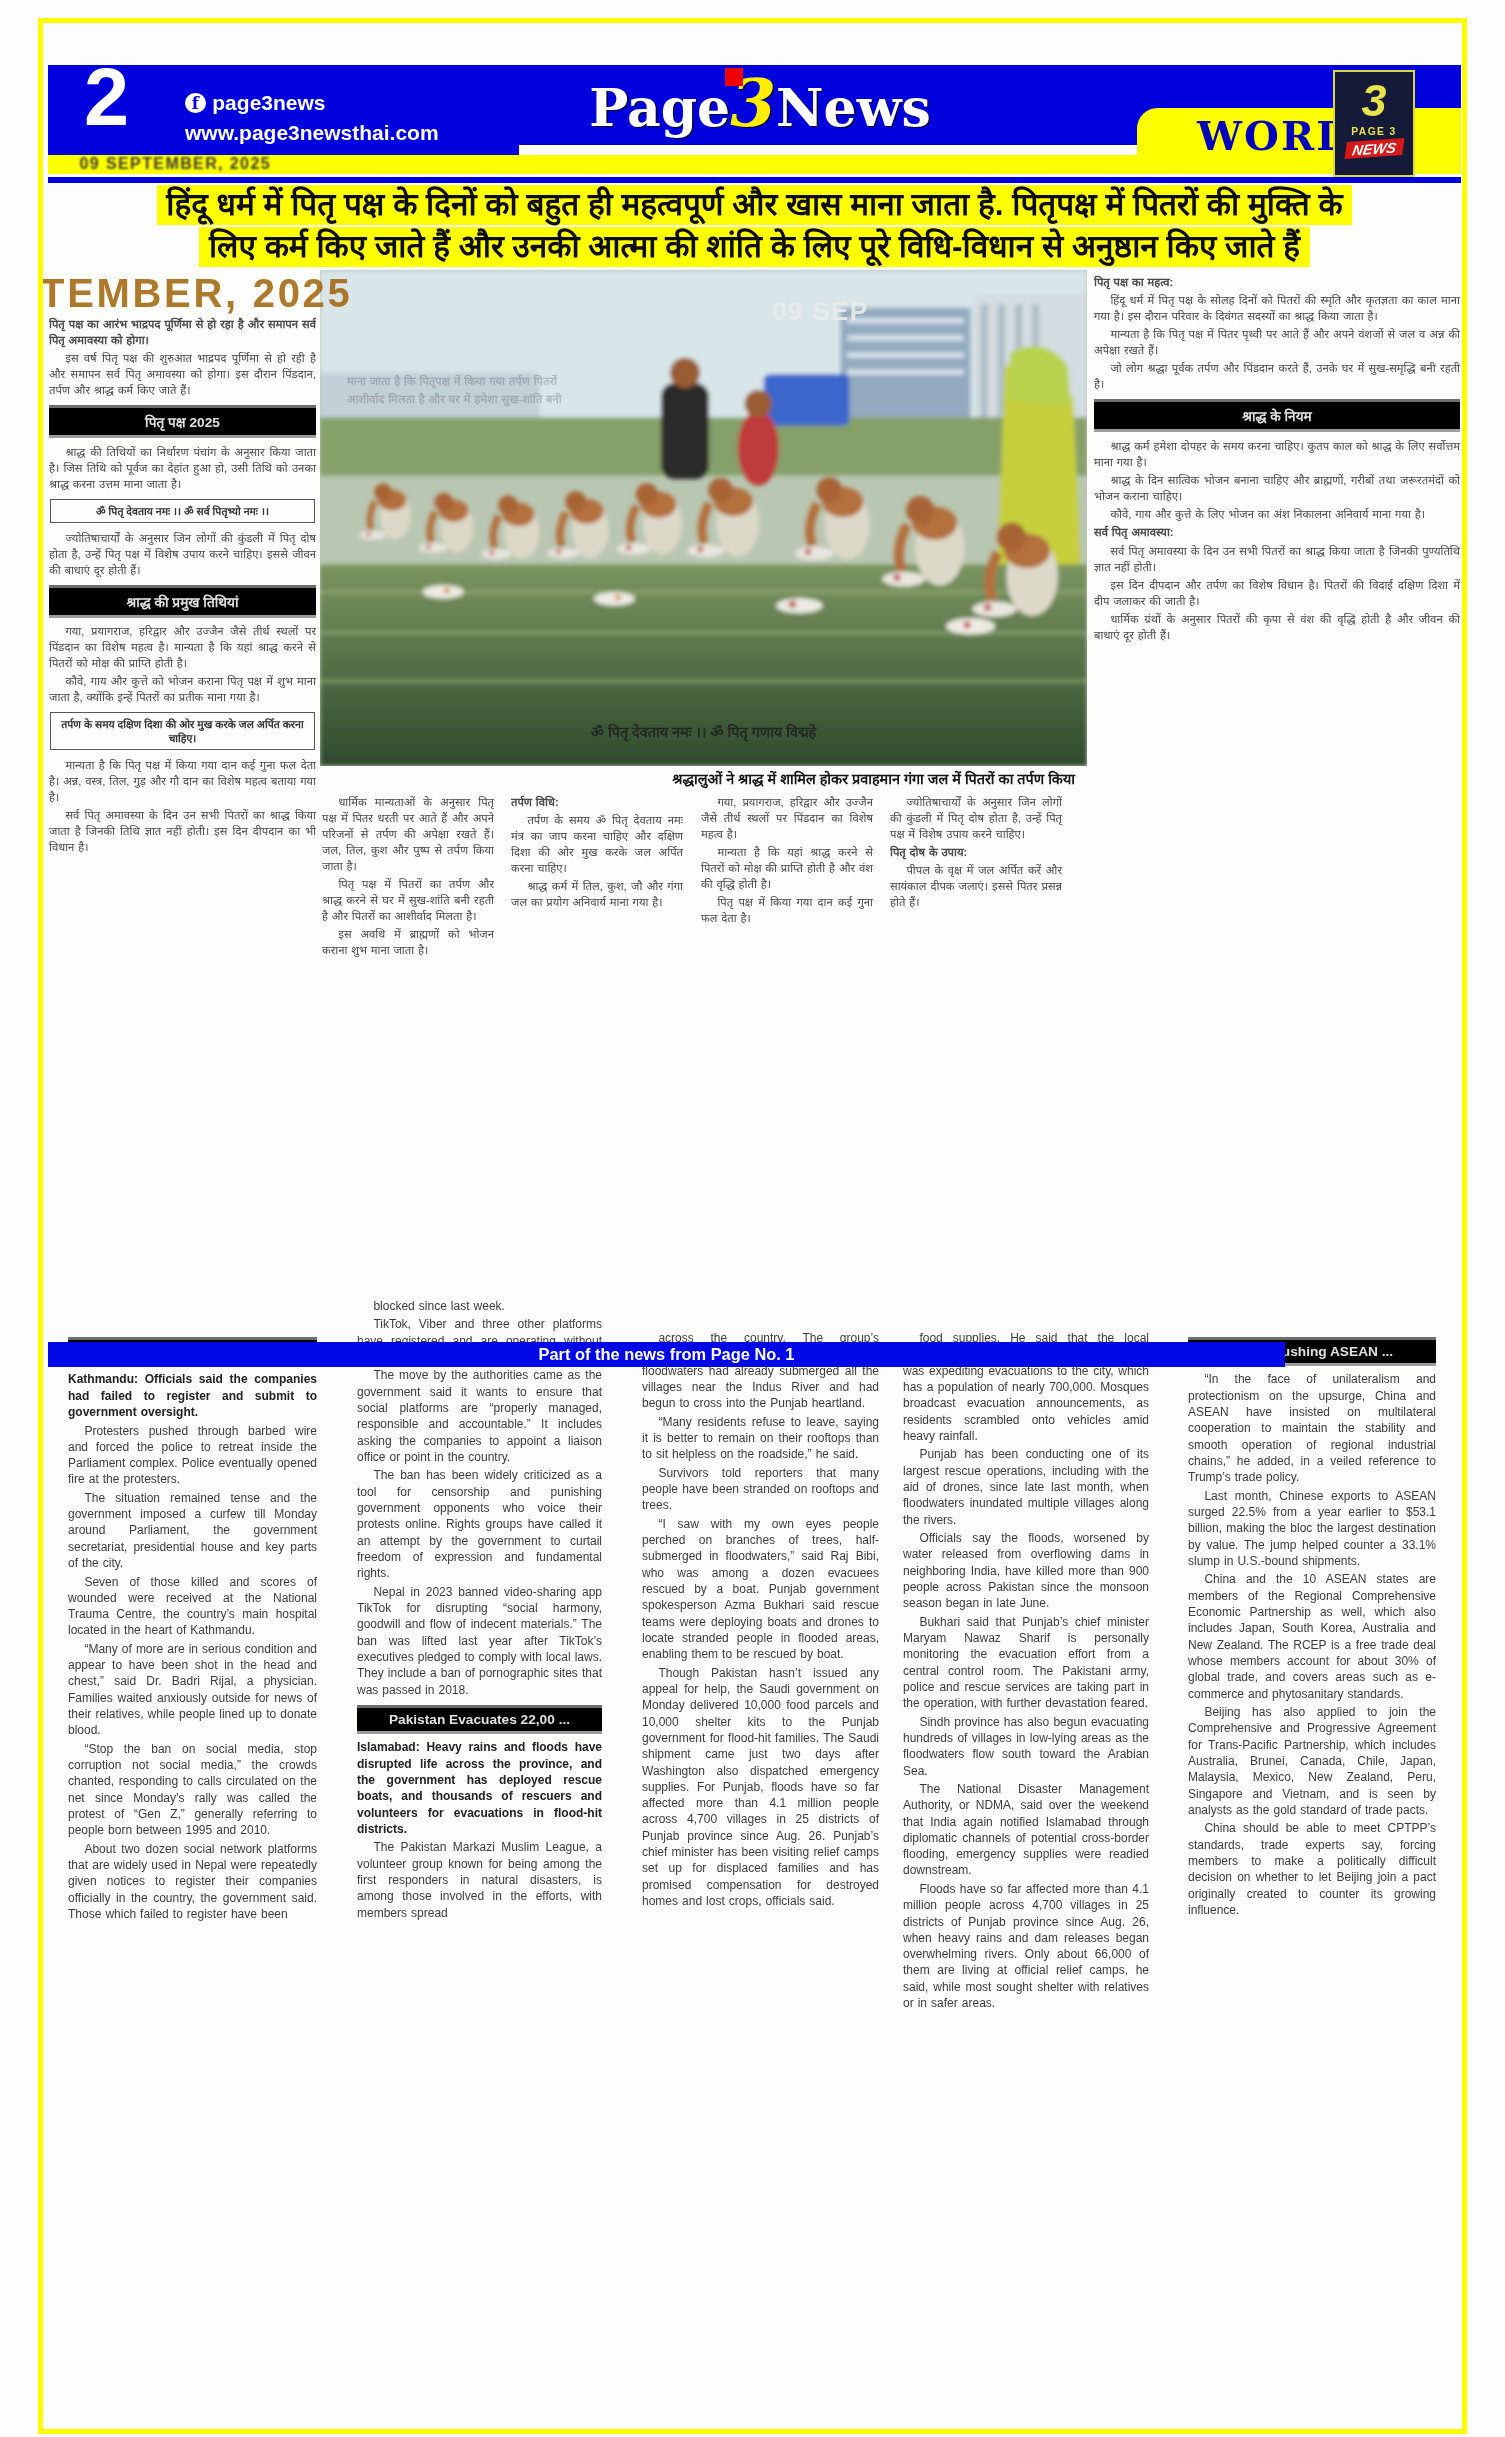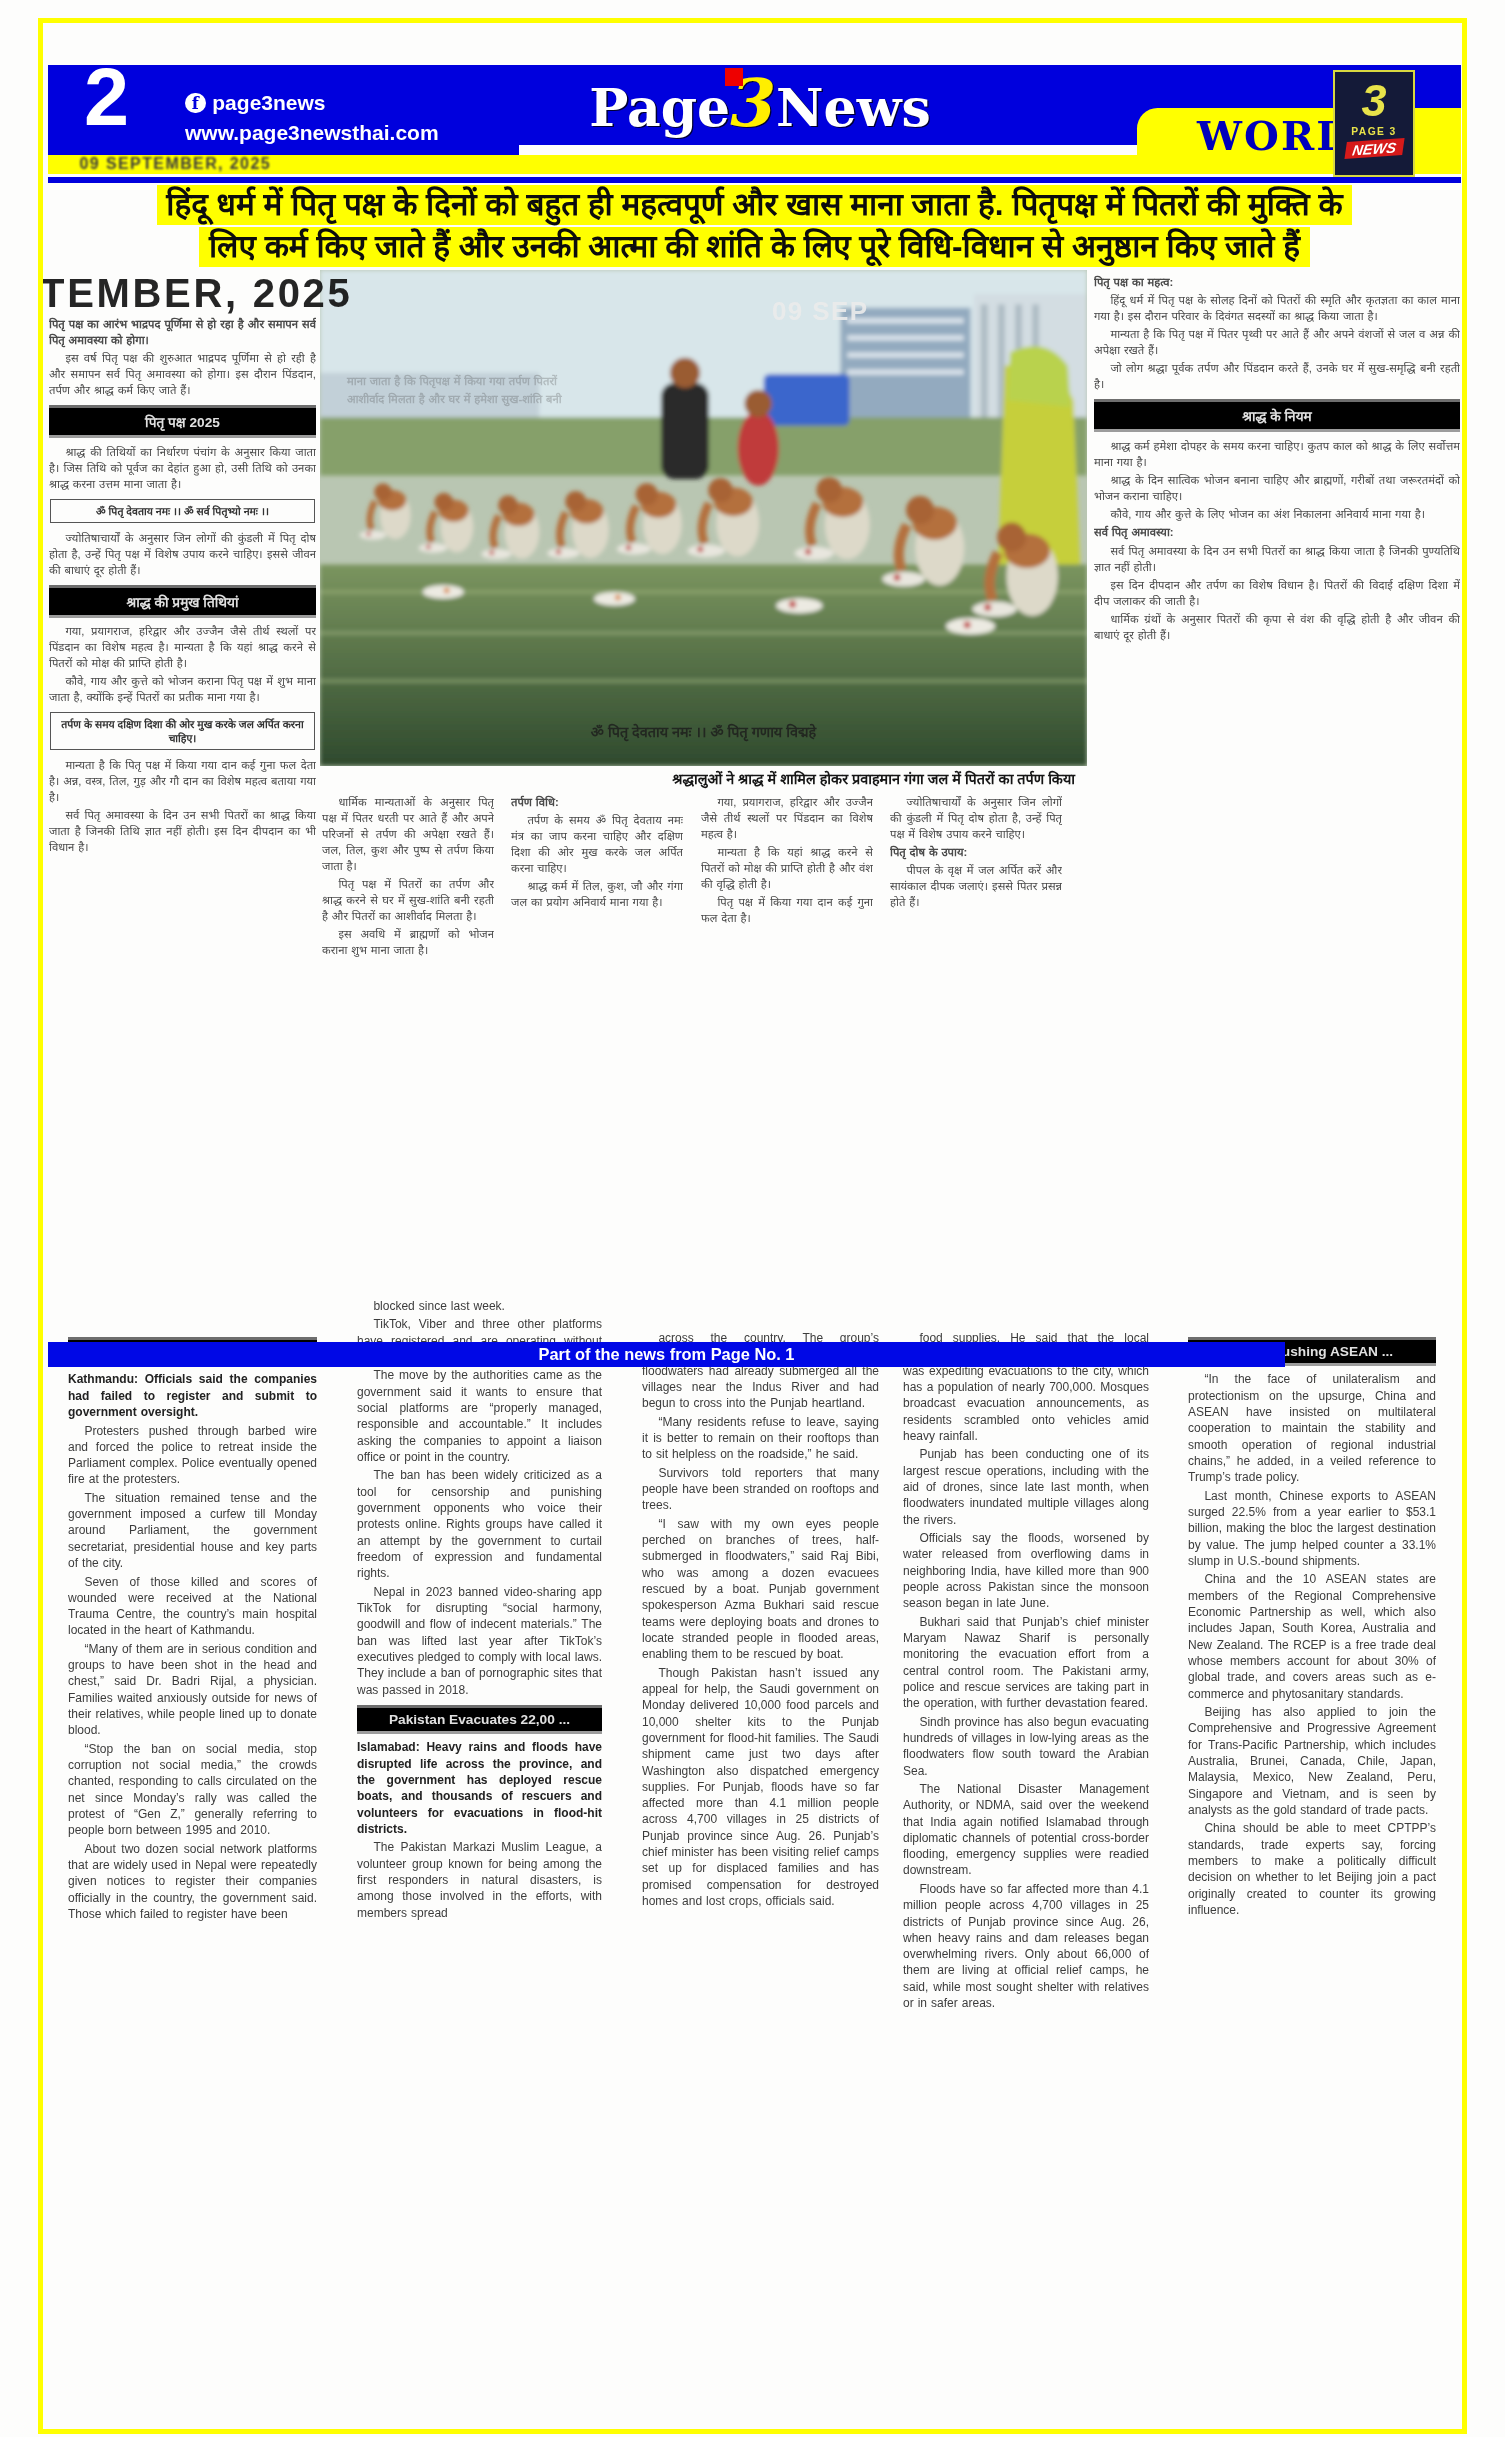--- a/index.html
+++ b/index.html
@@ -37,21 +37,21 @@
   .badge-news{margin-top:3.4px;background:#d61a1a;color:#fff;font-style:italic;font-weight:800;
               font-size:14.4px;padding:0.7px 6.8px;transform:skewX(-12deg) rotate(-4deg);}
   .blue-rule{left:48px;top:177px;width:1413px;height:5.5px;background:#0000dd;}
 
   
   .headline-line{left:48px;width:1413px;text-align:center;z-index:5;}
   .headline-line span{display:inline-block;background:#ffff00;color:#0d0d0d;font-weight:800;
       font-size:31.5px;line-height:37px;padding:1.4px 9.6px;filter:blur(0.5px);white-space:nowrap;}
   .hl1{top:185px;} .hl2{top:227px;}
 
-  .ghost-date{left:40px;top:271px;font-size:40px;font-weight:800;color:#000000;opacity:.85;
+  .ghost-date{left:40px;top:271px;font-size:40px;font-weight:800;color:#a16207;opacity:.85;
               letter-spacing:2.7px;filter:blur(0.7px);z-index:6;white-space:nowrap;}
 
   
   .photo{left:320px;top:270px;width:767px;height:496px;overflow:hidden;background:#b9c6b2;}
   .photo svg{display:block;}
   .watermark{position:absolute;left:452px;top:26px;color:rgba(235,235,235,.9);
              font-weight:800;font-size:26px;letter-spacing:1.4px;filter:blur(0.4px);}
   .mantra{position:absolute;left:0;top:452px;width:100%;text-align:center;color:#1c1c1c;
           font-size:14.4px;font-weight:bold;opacity:.8;filter:blur(0.3px);}
   .bleed{position:absolute;left:27px;top:103px;width:602px;opacity:.28;}
@@ -248,21 +248,21 @@
     </div>
 
   <div class="abs banner">Part of the news from Page No. 1</div>
 
   <div class="abs col l-col1">
       <div class="col-head">Nepal Police Chief ...</div>
       <p class="para lead">Kathmandu: Officials said the companies had failed to register and submit to government oversight.</p>
       <p class="para">Protesters pushed through barbed wire and forced the police to retreat inside the Parliament complex. Police eventually opened fire at the protesters.</p>
       <p class="para">The situation remained tense and the government imposed a curfew till Monday around Parliament, the government secretariat, presidential house and key parts of the city.</p>
       <p class="para">Seven of those killed and scores of wounded were received at the National Trauma Centre, the country’s main hospital located in the heart of Kathmandu.</p>
-      <p class="para">“Many of them are in serious condition and groups to have been shot in the head and chest,” said Dr. Badri Rijal, a physician. Families waited anxiously outside for news of their relatives, while people lined up to donate blood.</p>
+      <p class="para">“Many of more are in serious condition and appear to have been shot in the head and chest,” said Dr. Badri Rijal, a physician. Families waited anxiously outside for news of their relatives, while people lined up to donate blood.</p>
       <p class="para">“Stop the ban on social media, stop corruption not social media,” the crowds chanted, responding to calls circulated on the net since Monday’s rally was called the protest of “Gen Z,” generally referring to people born between 1995 and 2010.</p>
       <p class="para">About two dozen social network platforms that are widely used in Nepal were repeatedly given notices to register their companies officially in the country, the government said. Those which failed to register have been</p>
     </div>
   <div class="abs col l-col2">
       <p class="para">blocked since last week.</p>
       <p class="para">TikTok, Viber and three other platforms have registered and are operating without interruption.</p>
       <p class="para">The move by the authorities came as the government said it wants to ensure that social platforms are “properly managed, responsible and accountable.” It includes asking the companies to appoint a liaison office or point in the country.</p>
       <p class="para">The ban has been widely criticized as a tool for censorship and punishing government opponents who voice their protests online. Rights groups have called it an attempt by the government to curtail freedom of expression and fundamental rights.</p>
       <p class="para">Nepal in 2023 banned video-sharing app TikTok for disrupting “social harmony, goodwill and flow of indecent materials.” The ban was lifted last year after TikTok’s executives pledged to comply with local laws. They include a ban of pornographic sites that was passed in 2018.</p>
       <div class="col-head">Pakistan Evacuates 22,00 ...</div>

